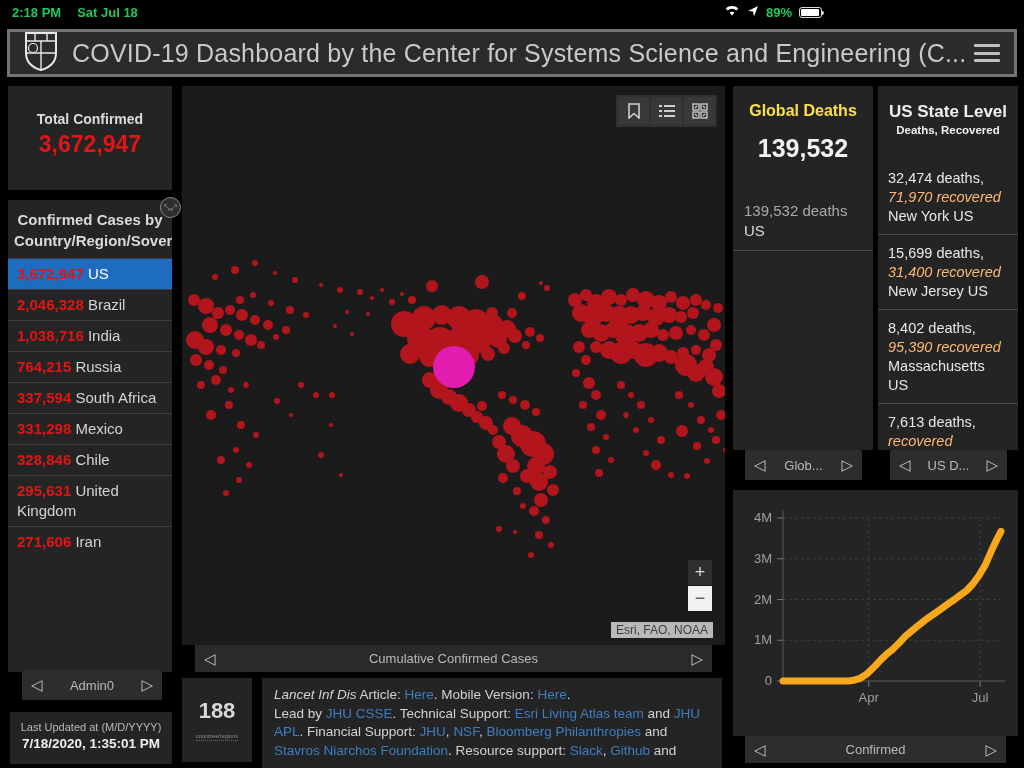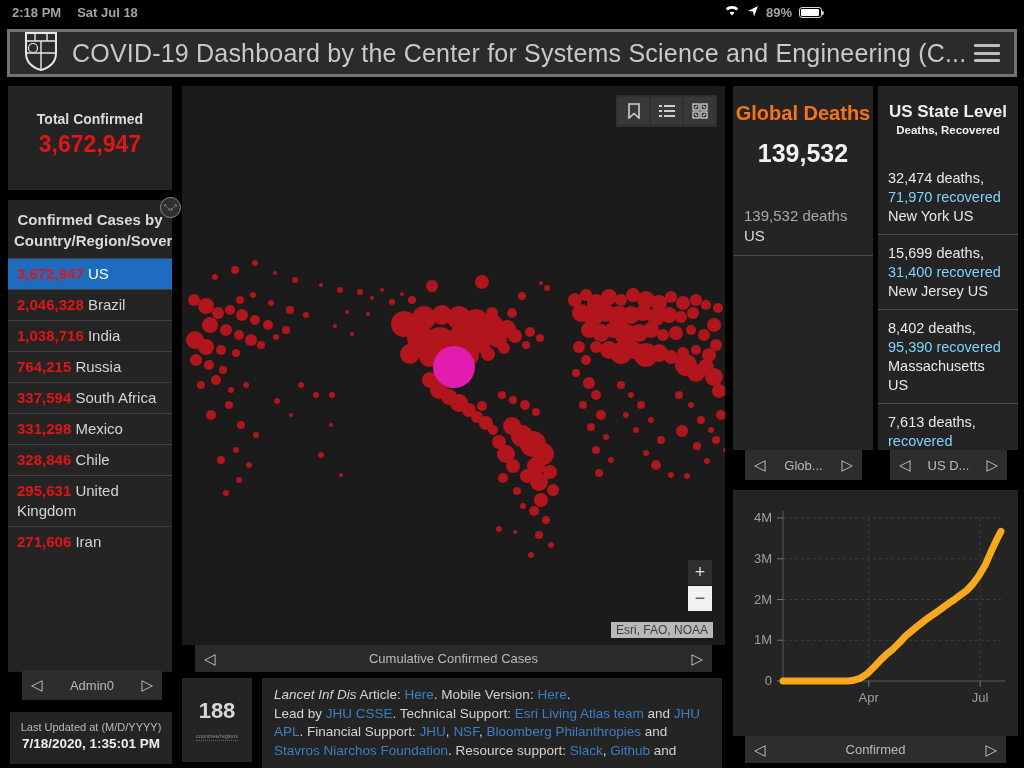--- a/index.html
+++ b/index.html
@@ -1,19 +1,19 @@
 <!DOCTYPE html>
 <html><head>
 <meta charset="utf-8">
 <style>
   * { margin:0; padding:0; box-sizing:border-box; }
   html,body { width:1024px; height:768px; overflow:hidden; background:#000; font-family:"Liberation Sans", sans-serif; }
 
   
-  #statusbar { position:absolute; top:0; left:0; width:834px; height:24px; color:#a3a3a3;
+  #statusbar { position:absolute; top:0; left:0; width:834px; height:24px; color:#22c55e;
     display:flex; justify-content:space-between; align-items:center; padding:5px 12px; font-size:13px; }
   #statusbar .left { display:flex; gap:16px; font-weight:bold; }
   #statusbar .right { display:flex; gap:7px; align-items:center; font-weight:bold; }
   .batt { width:23px; height:11px; border:1px solid #d8d8d8; border-radius:3px; position:relative; }
   .batt .fill { position:absolute; left:1px; top:1px; bottom:1px; width:85%; background:#fff; border-radius:1px; }
   .batt .nub { position:absolute; right:-3px; top:3px; width:2px; height:4px; background:#d8d8d8; border-radius:0 2px 2px 0; }
 
   
   #header { position:absolute; top:29px; left:7px; width:1010px; height:48px; background:#2b2b2b;
     border:3px solid #737373; display:flex; align-items:center; padding:0 14px; }
@@ -70,34 +70,34 @@
   #p-188 .v { color:#d8d8d8; font-size:22px; font-weight:bold; margin-top:20px; }
   #p-188 .l { color:#8f8f8f; font-size:5.5px; margin-top:1px; border-bottom:1px dotted #666; display:inline-block; padding-bottom:1px; }
 
   
   #p-credits { left:262px; top:678px; width:460px; height:90px; padding:8px 12px; font-size:13.5px; line-height:18.5px; color:#d3d3d3; }
   #p-credits .lnk { color:#3e7ec2; text-decoration:none; cursor:pointer; }
   #p-credits .ital { font-style:italic; }
 
   
   #p-global { left:733px; top:86px; width:140px; height:364px; }
-  #p-global .t { color:#f97316; font-size:20px; font-weight:bold; text-align:center; margin-top:16px; }
+  #p-global .t { color:#fde047; font-size:16px; font-weight:bold; text-align:center; margin-top:16px; }
   #p-global .v { color:#f2f2f2; font-size:25px; font-weight:bold; text-align:center; margin-top:14px; }
   .gd-item { padding:10px 11px 9px; border-bottom:1px solid #4c4c4c; margin-top:28px; font-size:15px; line-height:20px; cursor:pointer; }
   .gd-item .n { color:#a9a9a9; }
   .gd-item .p { color:#dadada; }
 
   
   #p-state { left:878px; top:86px; width:140px; height:364px; overflow:hidden; }
   #p-state .t { color:#f0f0f0; font-size:17px; font-weight:bold; text-align:center; margin-top:16px; }
   #p-state .st { color:#f0f0f0; font-size:11.5px; font-weight:bold; text-align:center; margin-top:2px; }
   .st-item { padding:9px 10px 8px; border-bottom:1px solid #4c4c4c; font-size:14.5px; line-height:19px; cursor:pointer; }
   .st-item:first-of-type { margin-top:24px; }
   .st-white { color:#e8e8e8; }
-  .st-green { color:#7dd3fc; }
+  .st-green { color:#fdba74;font-style:italic; }
   .st-place { color:#e8e8e8; }
 
   
   #p-chart { left:733px; top:490px; width:285px; height:246px; }
   #p-chart svg { display:block; margin-top:6px; }
   #p-chart text { font-family:"Liberation Sans", sans-serif; }
 </style>
 </head>
 <body>
 

